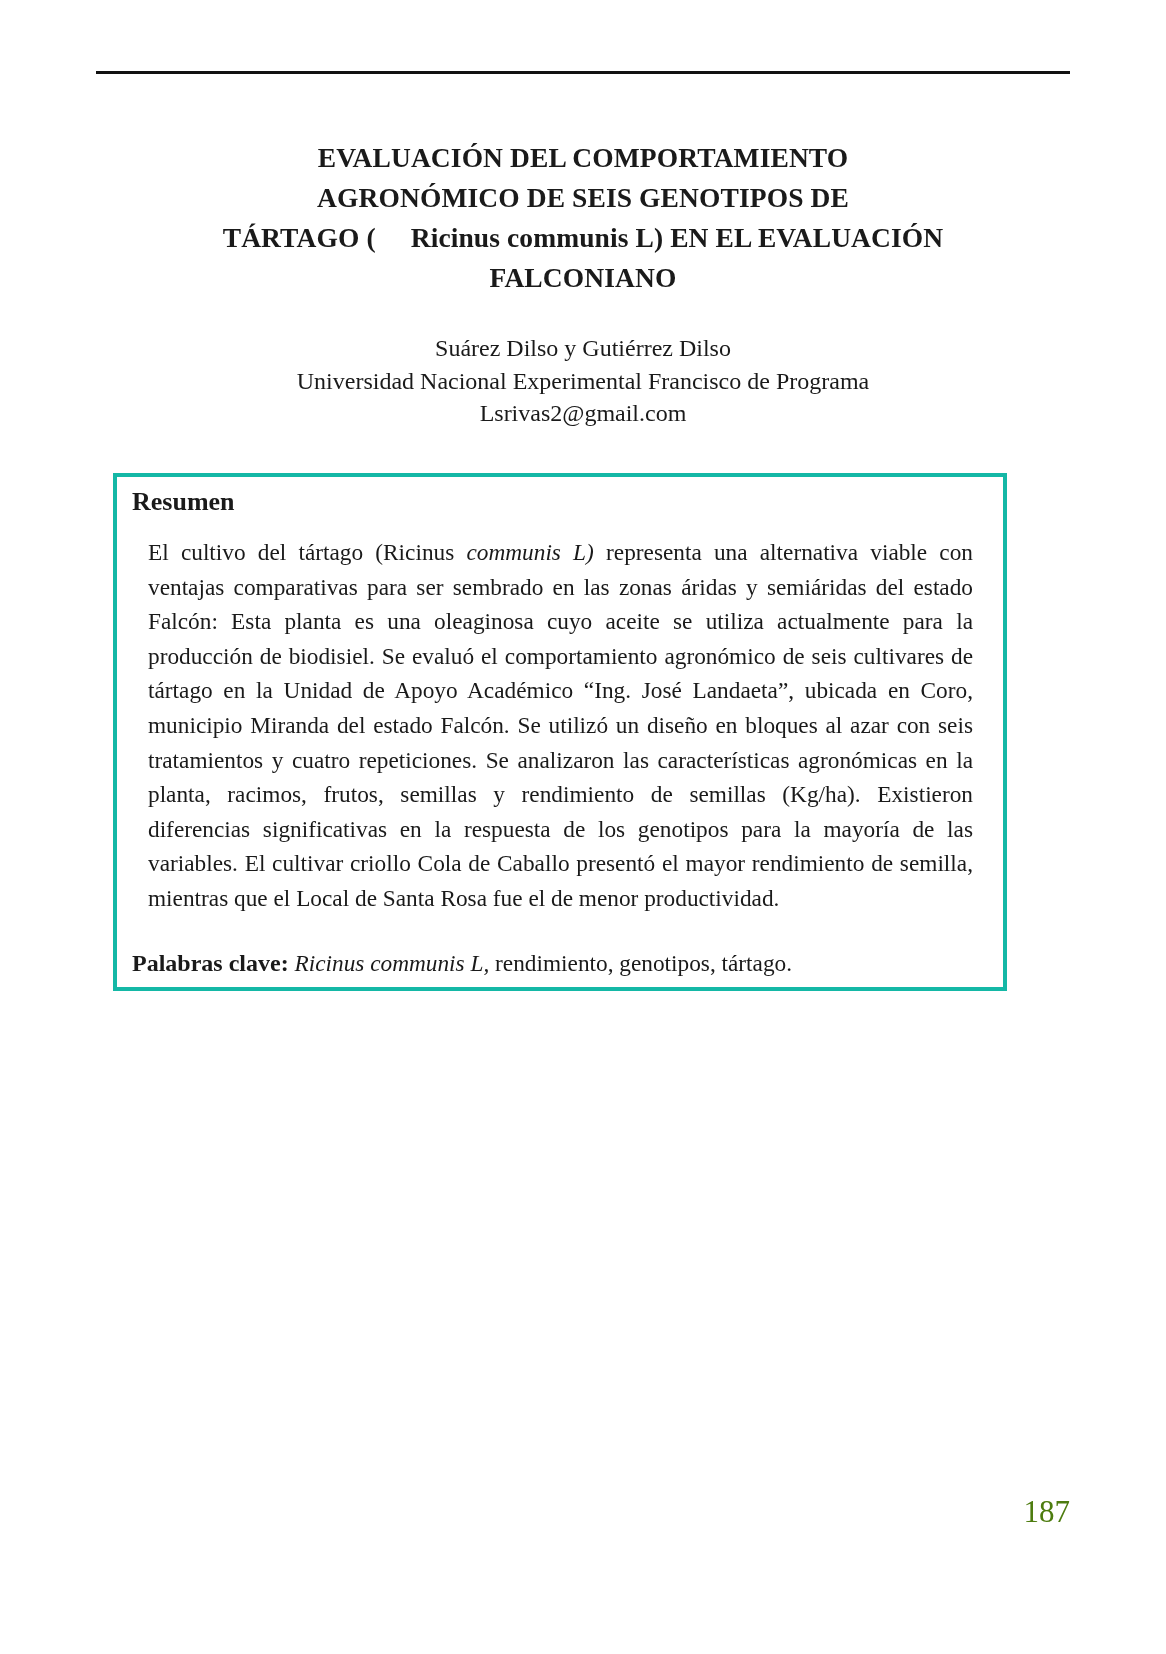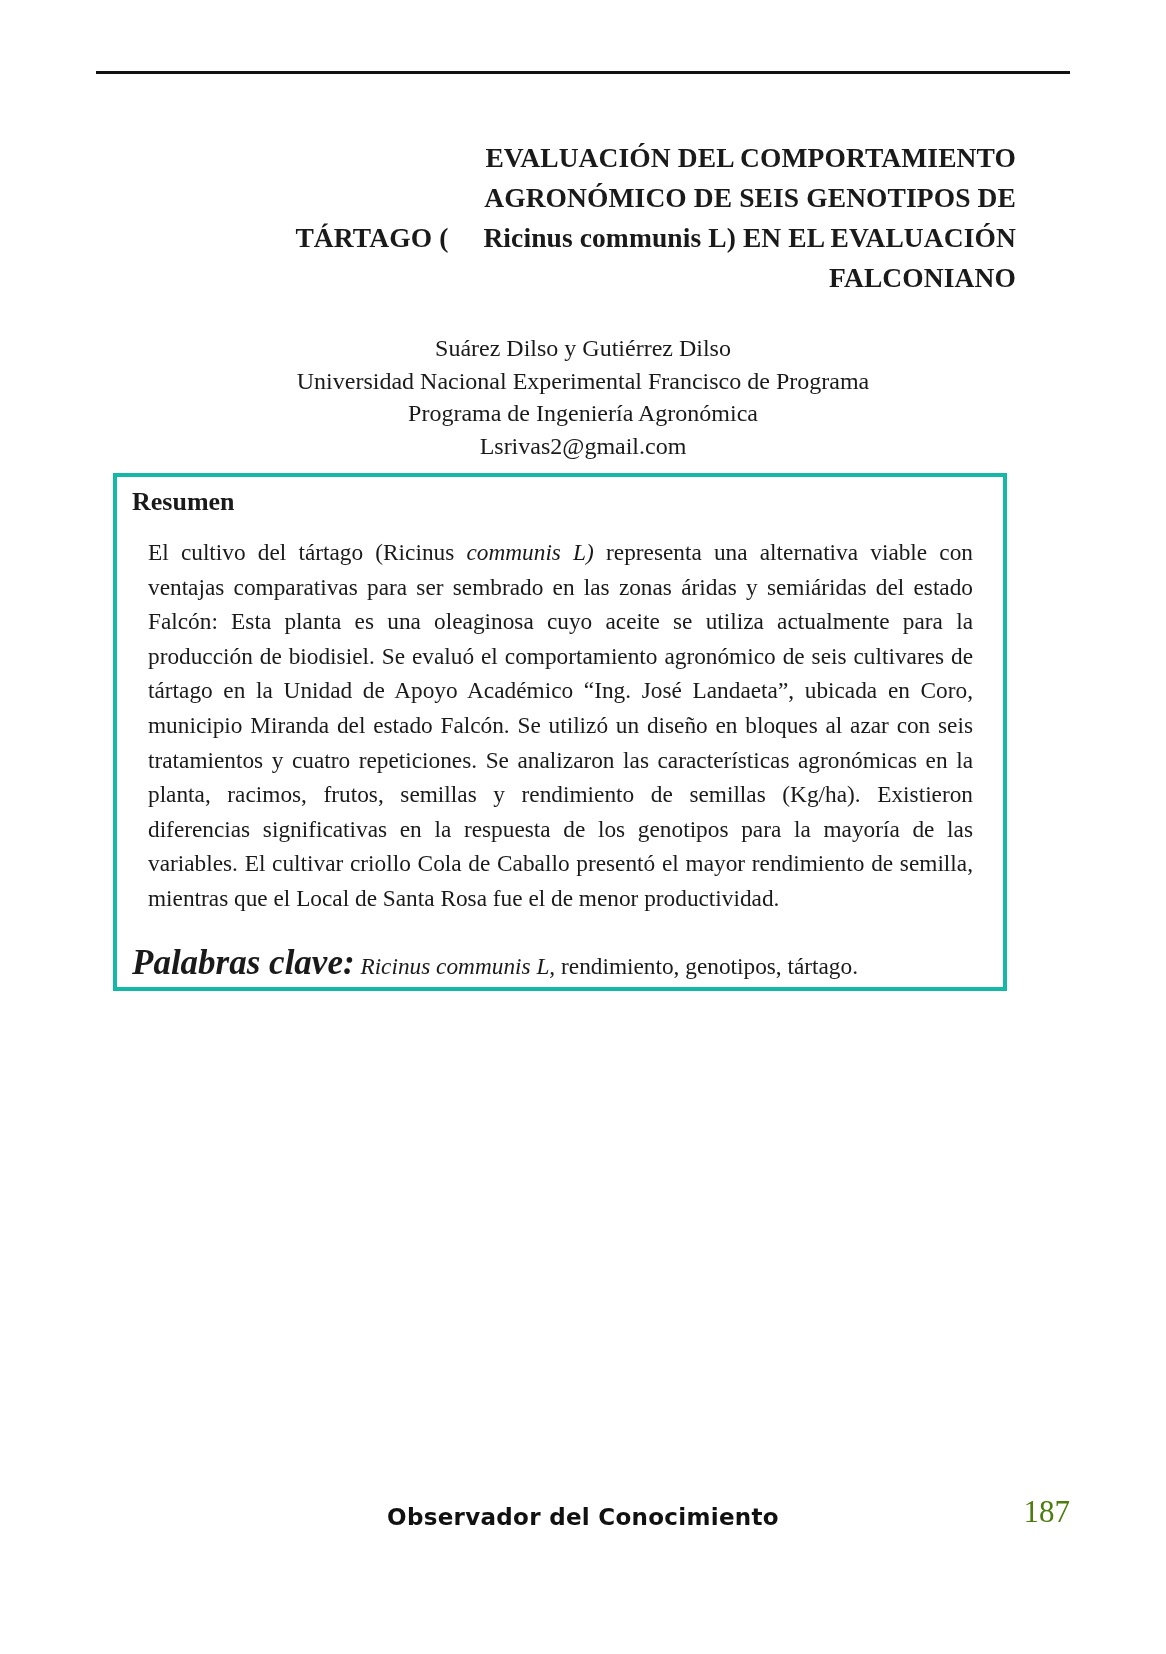--- a/index.html
+++ b/index.html
@@ -30,21 +30,21 @@
     height: 3px;
     background: #111111;
   }
 
   
   .title {
     position: absolute;
     left: 150px;
     top: 138px;
     width: 866px;
-    text-align: right;
+    text-align: center;
     font-size: 27.5px;
     line-height: 40px;
     font-weight: bold;
     letter-spacing: 0.1px;
   }
   .title .ital {
     font-weight: bold;
     margin-left: 35px;
   }
 
@@ -94,22 +94,21 @@
   .abstract-body .ital {
     font-style: italic;
   }
   .keywords {
     margin-top: 30px;
     font-size: 23.3px;
     line-height: 34px;
   }
   .keywords .kw-label {
     font-weight: bold;
-    font-size: 35px;
-    font-style: italic;
+    font-size: 24px;
   }
   .keywords .ital {
     font-style: italic;
   }
 
   
   .footer-journal {
     position: absolute;
     left: 0;
     top: 1504px;
@@ -139,28 +138,26 @@
   <div class="title">
     <span>EVALUACIÓN DEL COMPORTAMIENTO</span><br>
     <span>AGRONÓMICO DE SEIS GENOTIPOS DE</span><br>
     <span>TÁRTAGO (</span><span class="ital">Ricinus communis L)</span><span> EN EL EVALUACIÓN</span><br>
     <span>FALCONIANO</span>
   </div>
 
   <div class="authors">
     <div>Suárez Dilso y Gutiérrez Dilso</div>
     <div>Universidad Nacional Experimental Francisco de Programa</div>
-    <div>Programa de Ingeniería Agronómica</div>
     <div>Lsrivas2@gmail.com</div>
   </div>
 
   <div class="abstract-box">
     <div class="abstract-inner">
       <div class="abstract-heading">Resumen</div>
       <p class="abstract-body"><span>El cultivo del tártago (Ricinus </span><span class="ital">communis L)</span><span>  representa una alternativa viable con ventajas comparativas para ser sembrado en las zonas áridas y semiáridas del estado Falcón: Esta planta es una oleaginosa cuyo aceite se utiliza actualmente para la producción de biodisiel. Se evaluó el comportamiento agronómico de seis cultivares de tártago en la Unidad de Apoyo Académico “Ing. José Landaeta”, ubicada en Coro, municipio Miranda del estado Falcón. Se utilizó un diseño en bloques al azar con seis tratamientos y cuatro repeticiones. Se analizaron las características agronómicas en la planta, racimos, frutos, semillas y rendimiento de semillas (Kg/ha). Existieron diferencias significativas en la respuesta de los genotipos para la mayoría de las variables. El cultivar criollo Cola de Caballo presentó el mayor rendimiento de semilla, mientras que el Local de Santa Rosa fue el de menor productividad.</span></p>
       <div class="keywords"><span class="kw-label">Palabras clave:</span> <span class="ital">Ricinus communis L,</span><span> rendimiento, genotipos, tártago.</span></div>
     </div>
   </div>
 
-  <div class="footer-journal">Observador del Conocimiento</div>
   <div class="footer-page">187</div>
 
 </div>
 
 </body></html>

